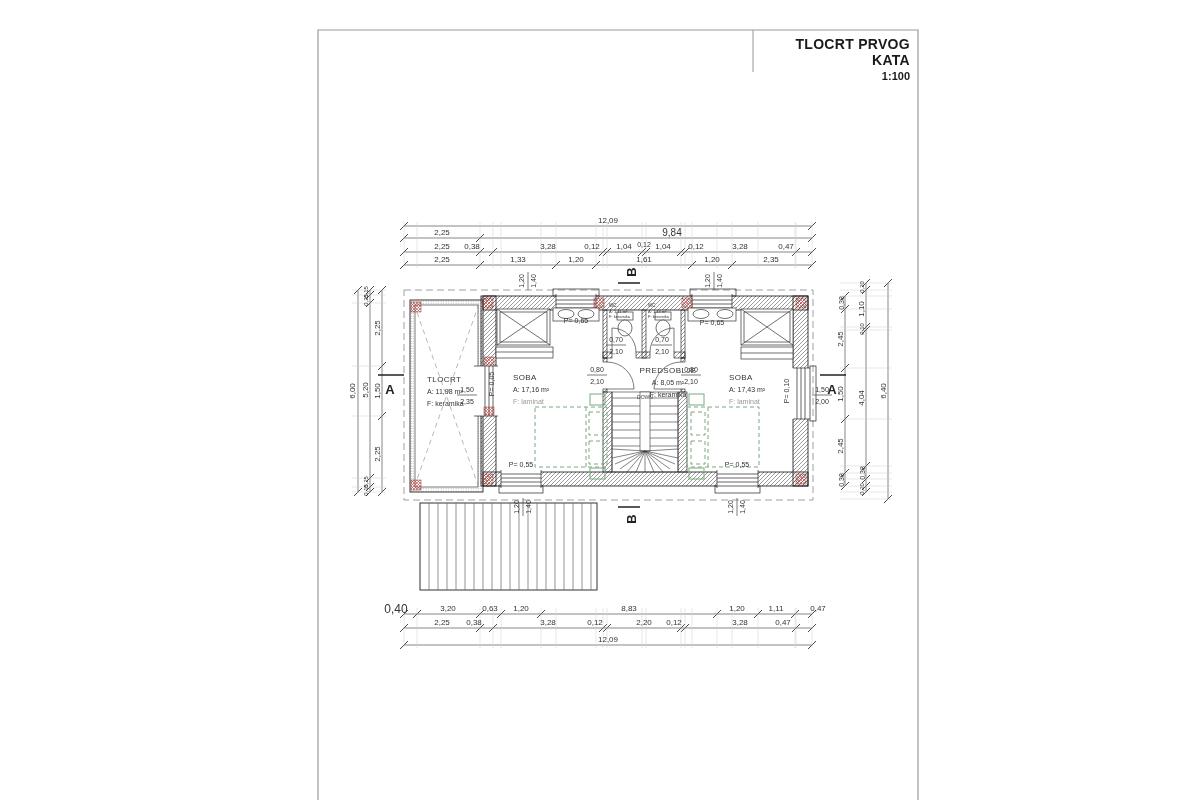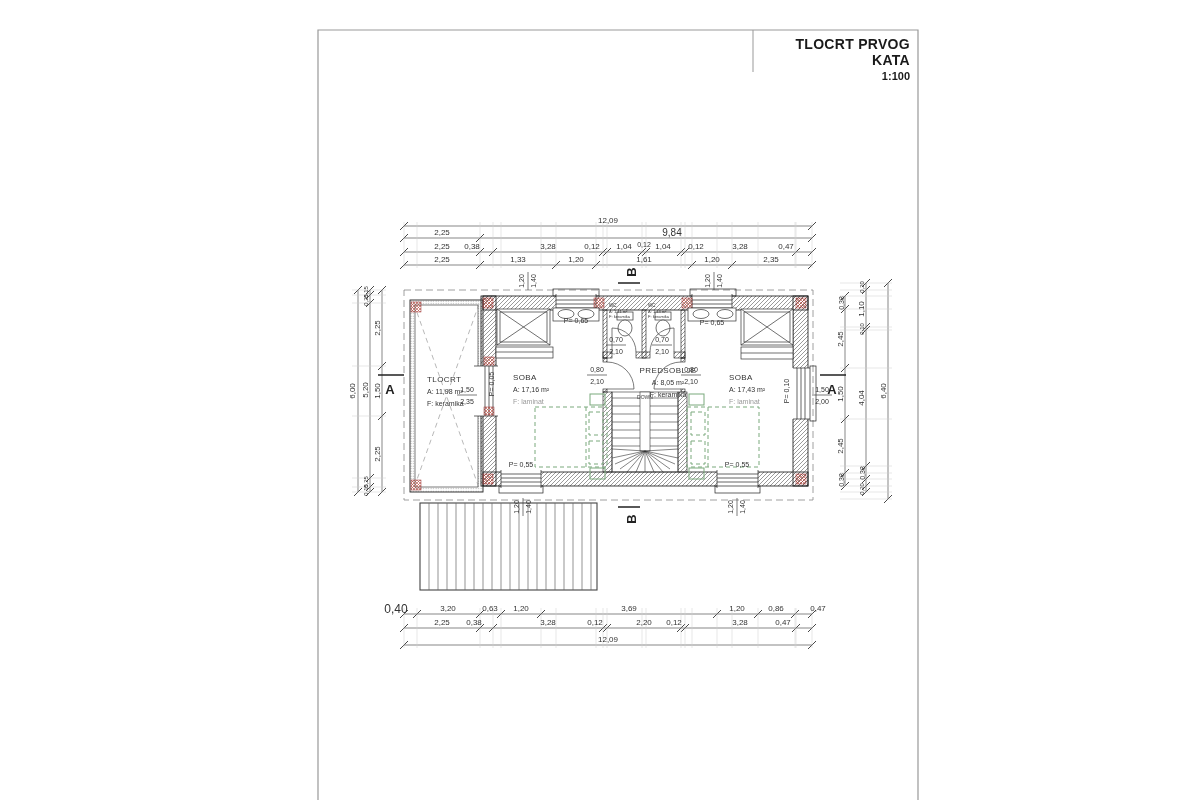--- a/index.html
+++ b/index.html
@@ -383,23 +383,23 @@
       <span class="dim" style="left: 442px; top: 260px; font-size: 8px;">2,25</span>
       <span class="dim" style="left: 518px; top: 260px; font-size: 8px;">1,33</span>
       <span class="dim" style="left: 576px; top: 260px; font-size: 8px;">1,20</span>
       <span class="dim" style="left: 644px; top: 260px; font-size: 8px;">1,61</span>
       <span class="dim" style="left: 712px; top: 260px; font-size: 8px;">1,20</span>
       <span class="dim" style="left: 771px; top: 260px; font-size: 8px;">2,35</span>
       <span class="dim" style="left: 396px; top: 609px; font-size: 12px;">0,40</span>
       <span class="dim" style="left: 448px; top: 609px; font-size: 8px;">3,20</span>
       <span class="dim" style="left: 490px; top: 609px; font-size: 8px;">0,63</span>
       <span class="dim" style="left: 521px; top: 609px; font-size: 8px;">1,20</span>
-      <span class="dim" style="left: 629px; top: 609px; font-size: 8px;">3,69</span>
+      <span class="dim" style="left: 629px; top: 609px; font-size: 8px;">8,83</span>
       <span class="dim" style="left: 737px; top: 609px; font-size: 8px;">1,20</span>
-      <span class="dim" style="left: 776px; top: 609px; font-size: 8px;">0,86</span>
+      <span class="dim" style="left: 776px; top: 609px; font-size: 8px;">1,11</span>
       <span class="dim" style="left: 818px; top: 609px; font-size: 8px;">0,47</span>
       <span class="dim" style="left: 442px; top: 623px; font-size: 8px;">2,25</span>
       <span class="dim" style="left: 474px; top: 623px; font-size: 8px;">0,38</span>
       <span class="dim" style="left: 548px; top: 623px; font-size: 8px;">3,28</span>
       <span class="dim" style="left: 595px; top: 623px; font-size: 8px;">0,12</span>
       <span class="dim" style="left: 644px; top: 623px; font-size: 8px;">2,20</span>
       <span class="dim" style="left: 674px; top: 623px; font-size: 8px;">0,12</span>
       <span class="dim" style="left: 740px; top: 623px; font-size: 8px;">3,28</span>
       <span class="dim" style="left: 783px; top: 623px; font-size: 8px;">0,47</span>
       <span class="dim" style="left: 608px; top: 640px; font-size: 8px;">12,09</span>

